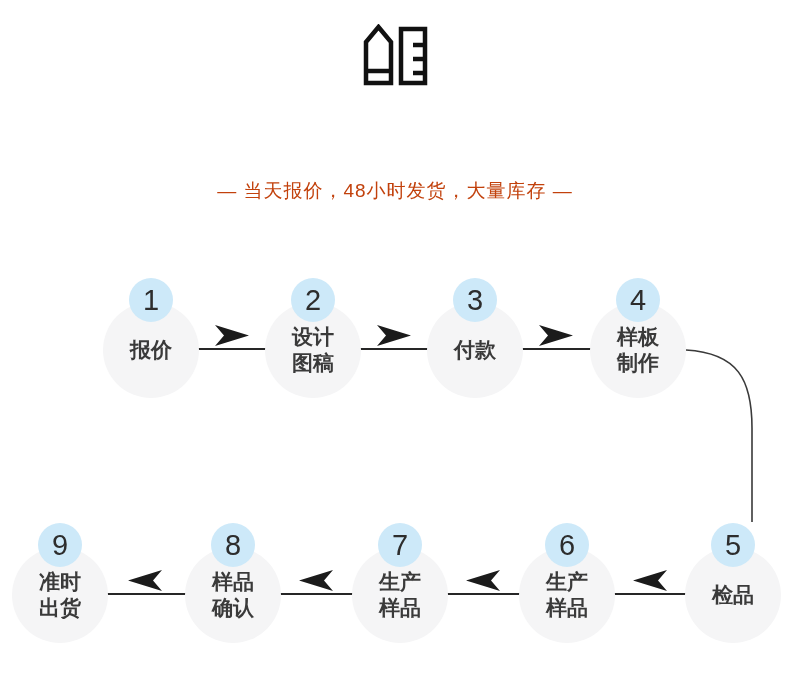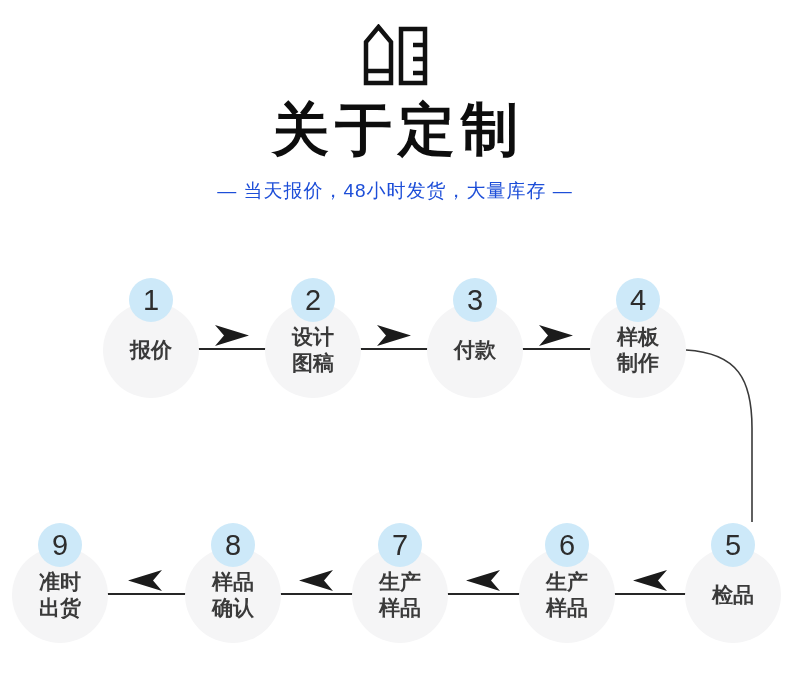--- a/index.html
+++ b/index.html
@@ -9,21 +9,21 @@
   }
   
   .hdr-icon{position:absolute;left:362px;top:24px;width:66px;height:62px;}
   .page-title{
     position:absolute;left:0;top:94px;width:790px;margin:0;
     text-align:center;font-size:57px;font-weight:800;color:#0d0d0d;
     letter-spacing:6px;text-indent:6px;line-height:70px;
   }
   .page-subtitle{
     position:absolute;left:0;top:178px;width:790px;
-    text-align:center;font-size:19px;font-weight:500;color:#1d4ed8;letter-spacing:1px;
+    text-align:center;font-size:19px;font-weight:500;color:#c2410c;letter-spacing:1px;
   }
   
   .step{position:absolute;width:96px;height:96px;z-index:3;}
   .step .circle{
     position:absolute;left:0;top:0;width:96px;height:96px;border-radius:50%;
     background:#f5f5f6;display:flex;align-items:center;justify-content:center;
   }
   .step .label{
     font-size:21px;line-height:26px;font-weight:600;color:#3a3a3a;
     text-align:center;white-space:pre-line;
@@ -64,21 +64,20 @@
       <line x1="4" y1="47" x2="29" y2="47"></line>
     </g>
     <g>
       <rect x="39" y="5" width="24" height="54"></rect>
       <line x1="63" y1="21" x2="51" y2="21"></line>
       <line x1="63" y1="35" x2="51" y2="35"></line>
       <line x1="63" y1="49" x2="51" y2="49"></line>
     </g>
   </svg>
 
-  <h1 class="page-title">关于定制</h1>
   <div class="page-subtitle">— 当天报价，48小时发货，大量库存 —</div>
 
   <svg class="curve" aria-hidden="true">
     <path d="M686 350 C738 353 752 380 752 428 L752 522"></path>
   </svg>
 
   <div class="cline l12"></div>
   <div class="cline l23"></div>
   <div class="cline l34"></div>
   <div class="cline l56"></div>

